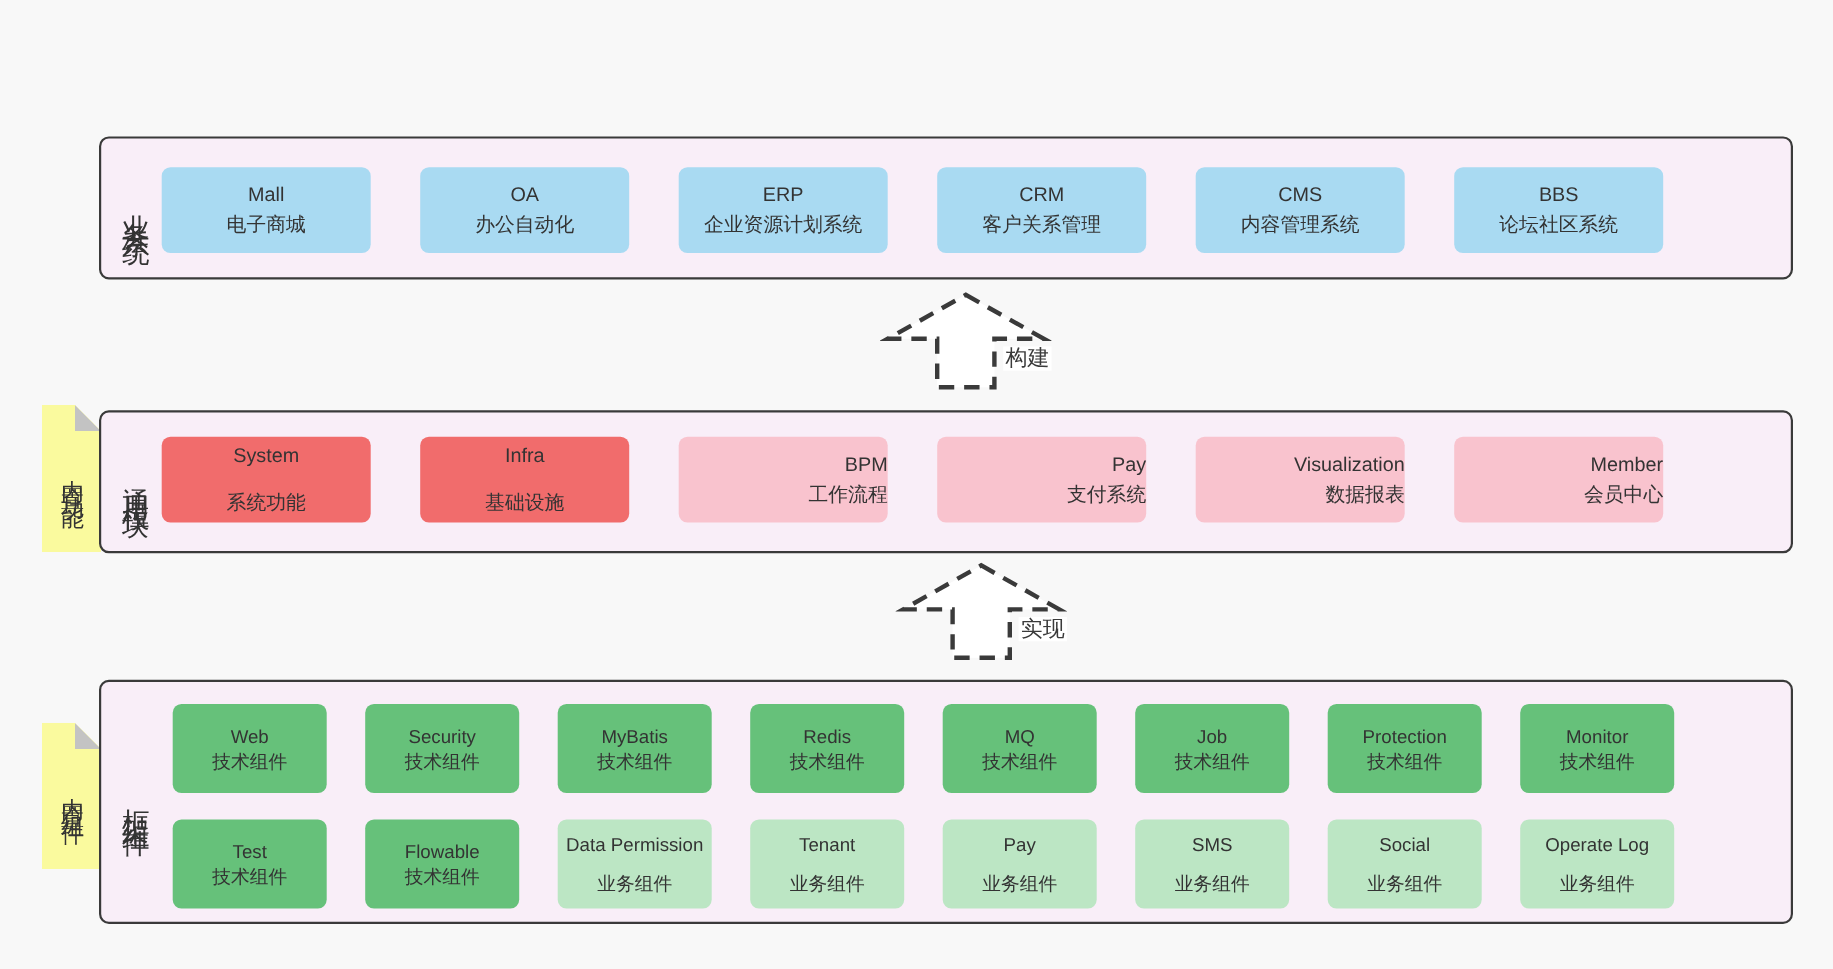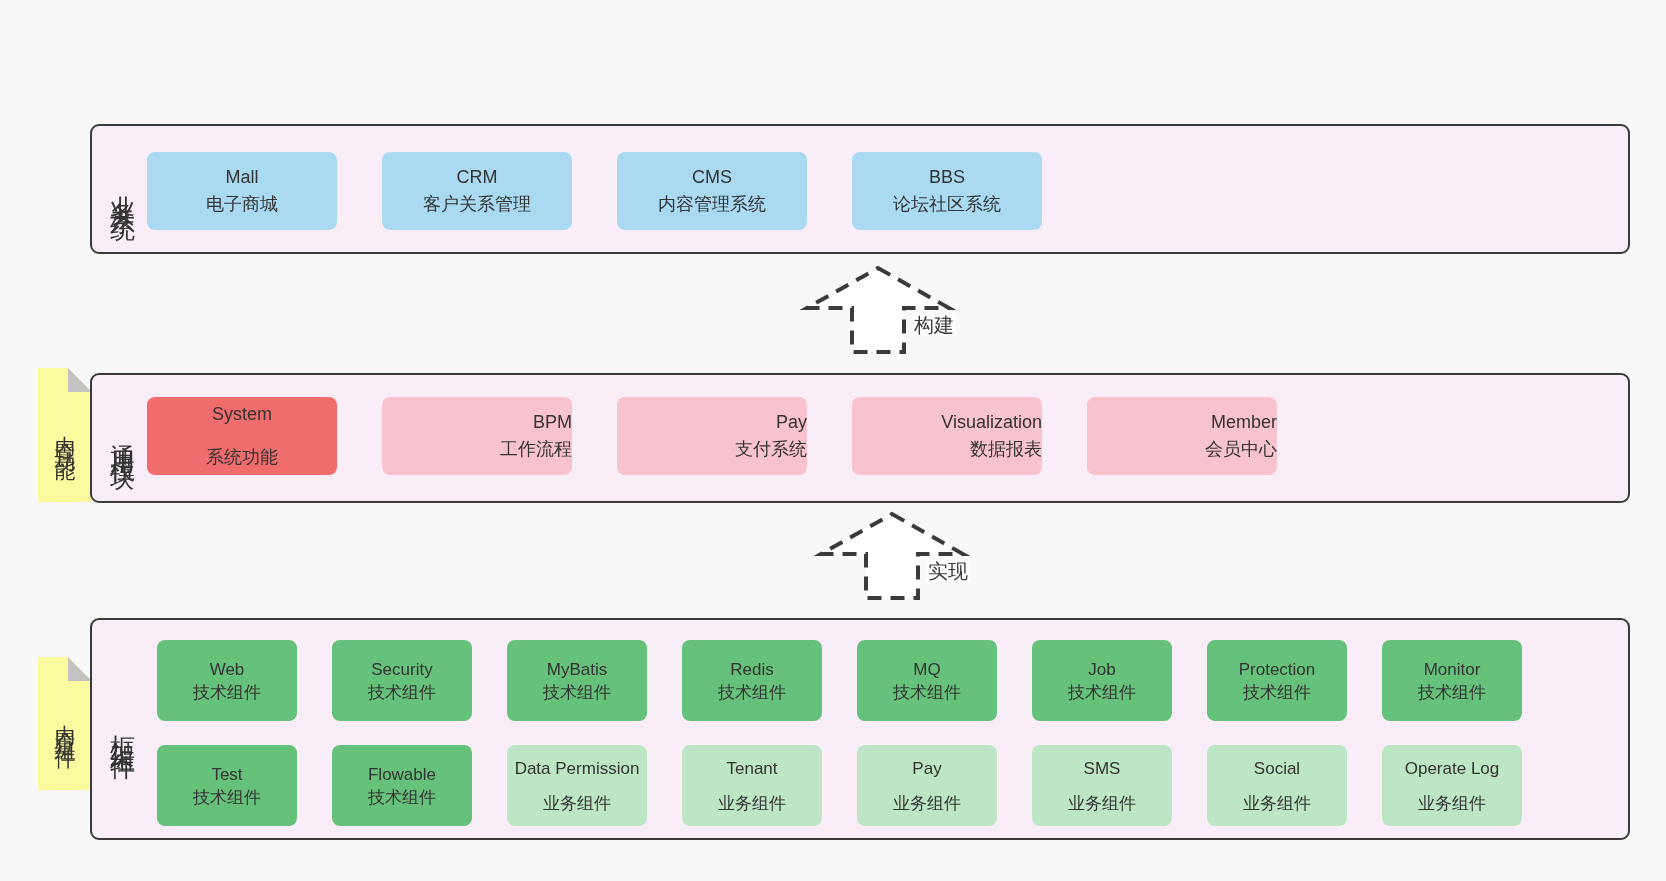--- a/index.html
+++ b/index.html
@@ -74,20 +74,28 @@
 <body>
 
 <section class="panel panel-1">
   <div class="v-label">业务系统</div>
   <div class="box-row">
     <div class="box c-blue">
       <span>Mall</span>
       <span>电子商城</span>
     </div>
     <div class="box c-blue">
+      <span>OA</span>
+      <span>办公自动化</span>
+    </div>
+    <div class="box c-blue">
+      <span>ERP</span>
+      <span>企业资源计划系统</span>
+    </div>
+    <div class="box c-blue">
       <span>CRM</span>
       <span>客户关系管理</span>
     </div>
     <div class="box c-blue">
       <span>CMS</span>
       <span>内容管理系统</span>
     </div>
     <div class="box c-blue">
       <span>BBS</span>
       <span>论坛社区系统</span>
@@ -106,20 +114,24 @@
   <div class="fold"></div>
   <div class="s-label">内置功能</div>
 </div>
 <section class="panel panel-2">
   <div class="v-label">通用模块</div>
   <div class="box-row">
     <div class="box c-red">
       <span>System</span>
       <span>系统功能</span>
     </div>
+    <div class="box c-red">
+      <span>Infra</span>
+      <span>基础设施</span>
+    </div>
     <div class="box c-pink">
       <span>BPM</span>
       <span>工作流程</span>
     </div>
     <div class="box c-pink">
       <span>Pay</span>
       <span>支付系统</span>
     </div>
     <div class="box c-pink">
       <span>Visualization</span>

